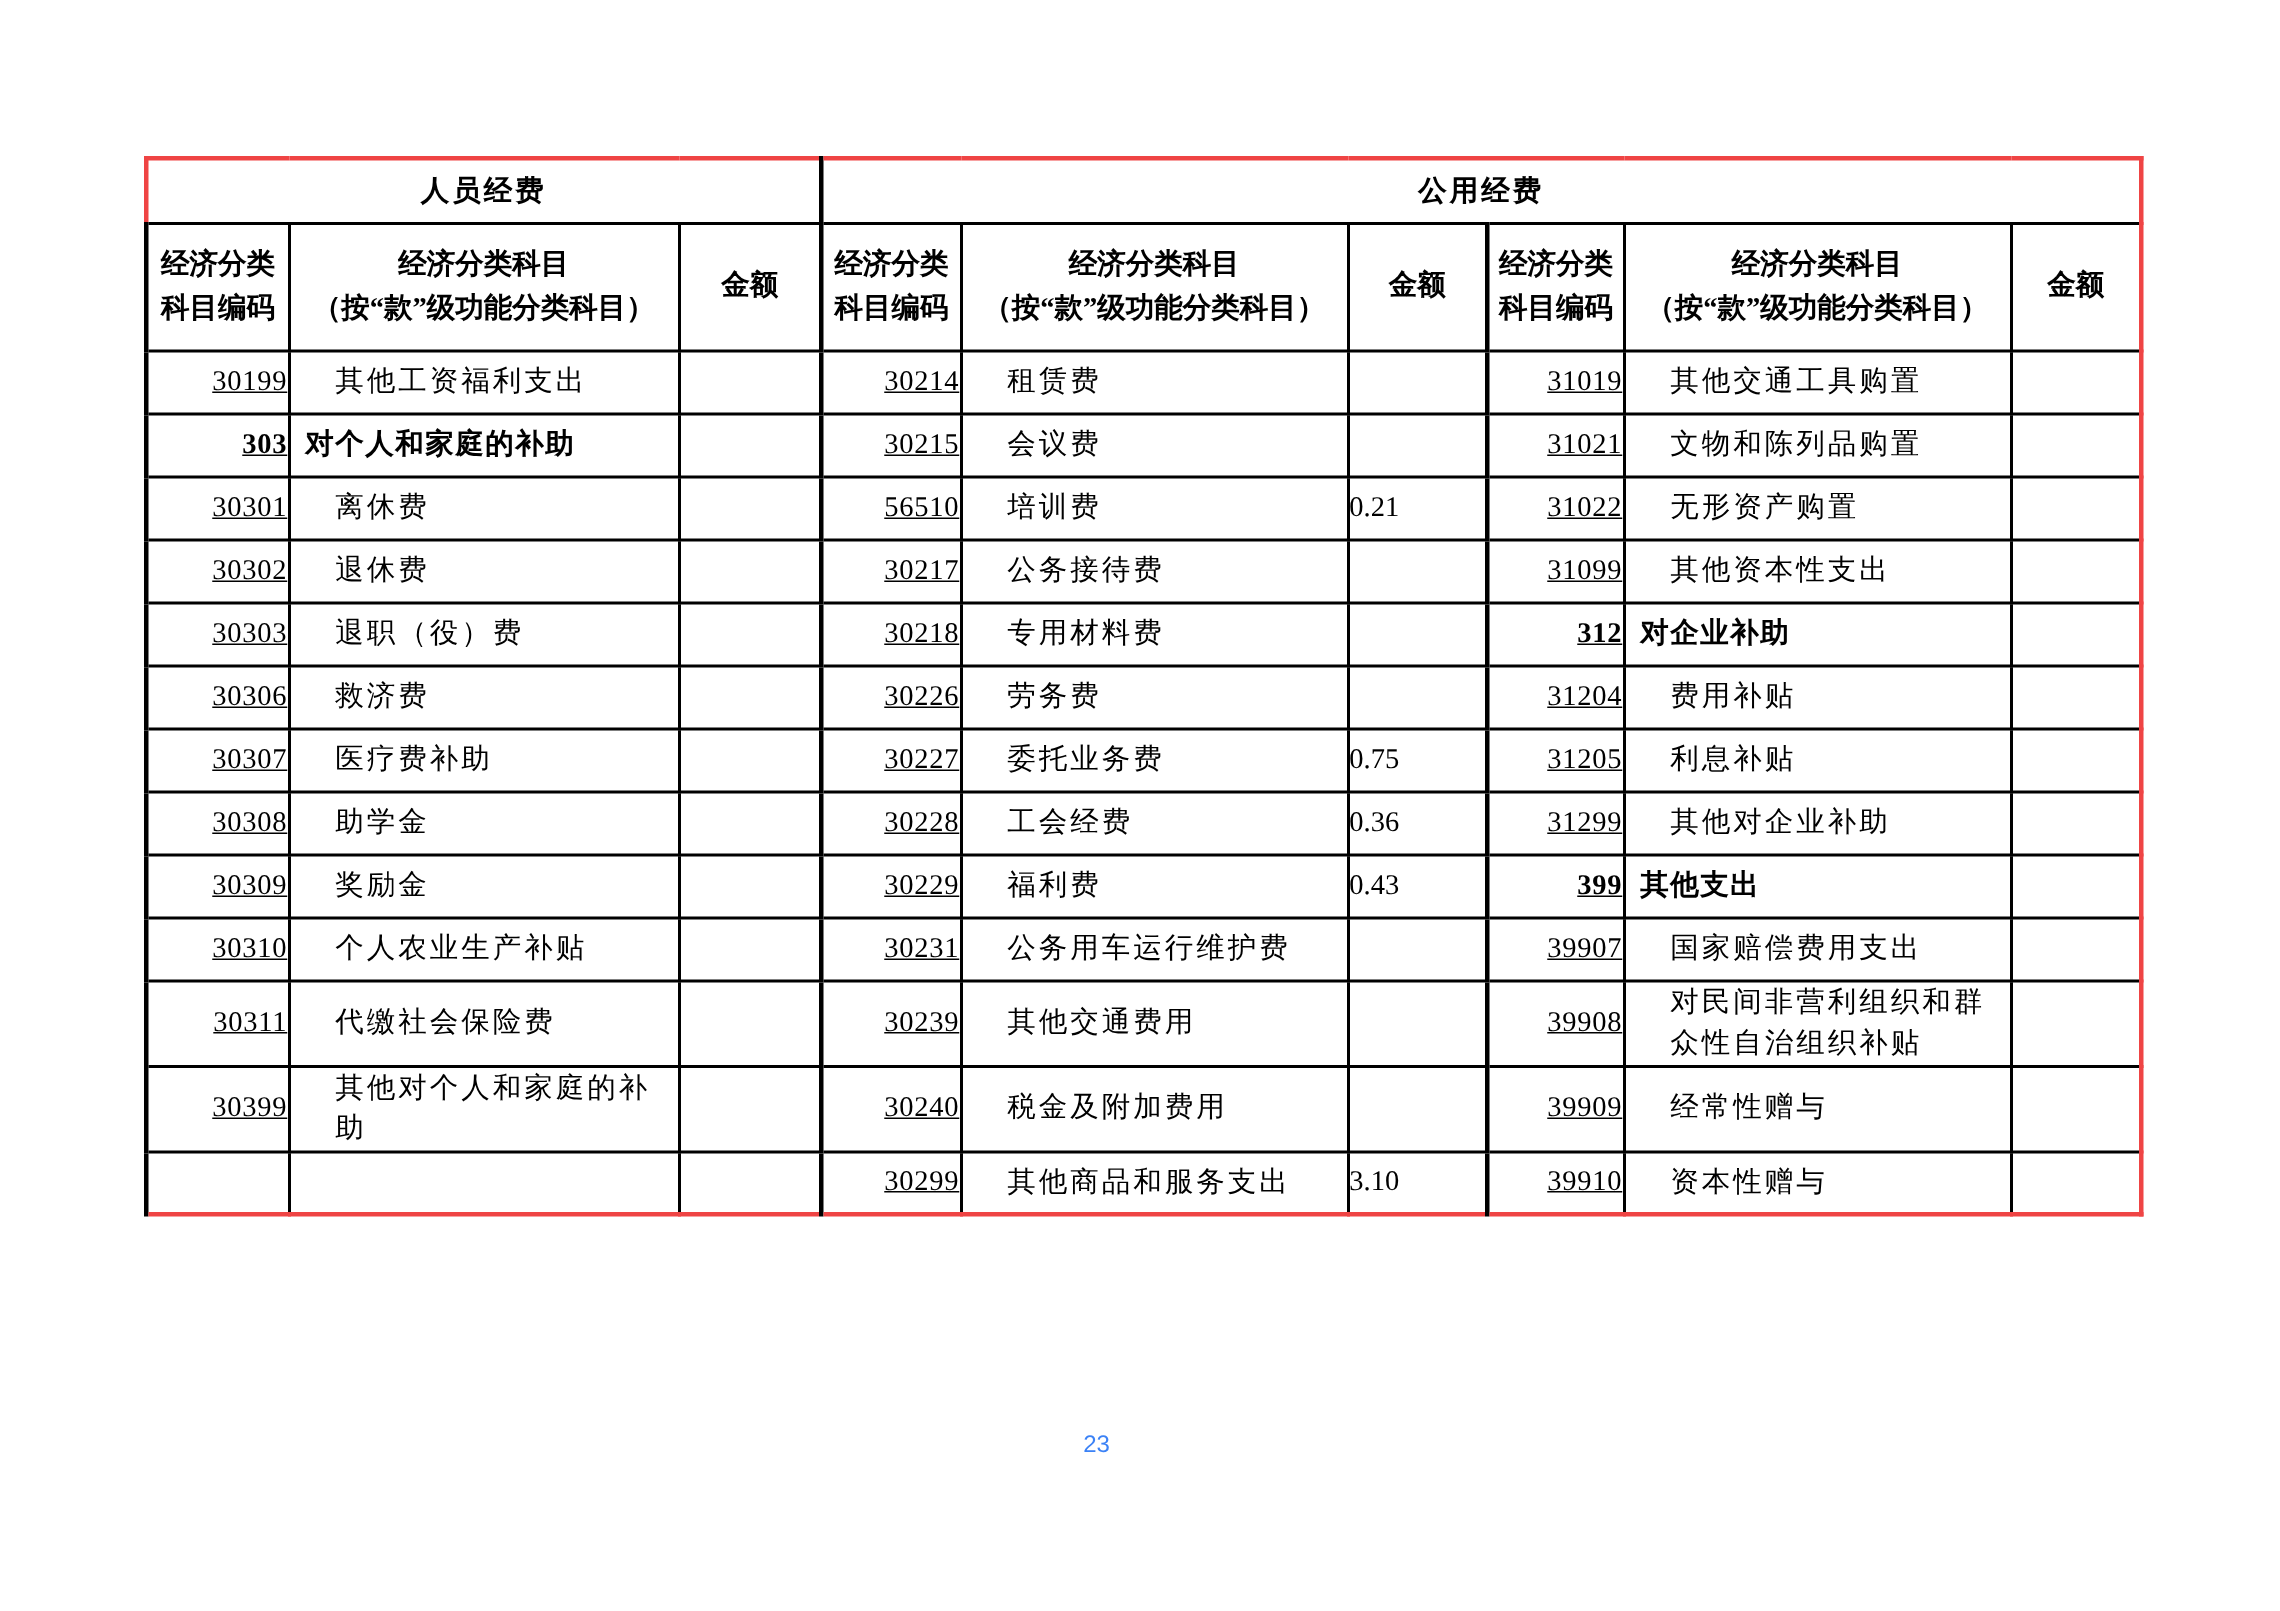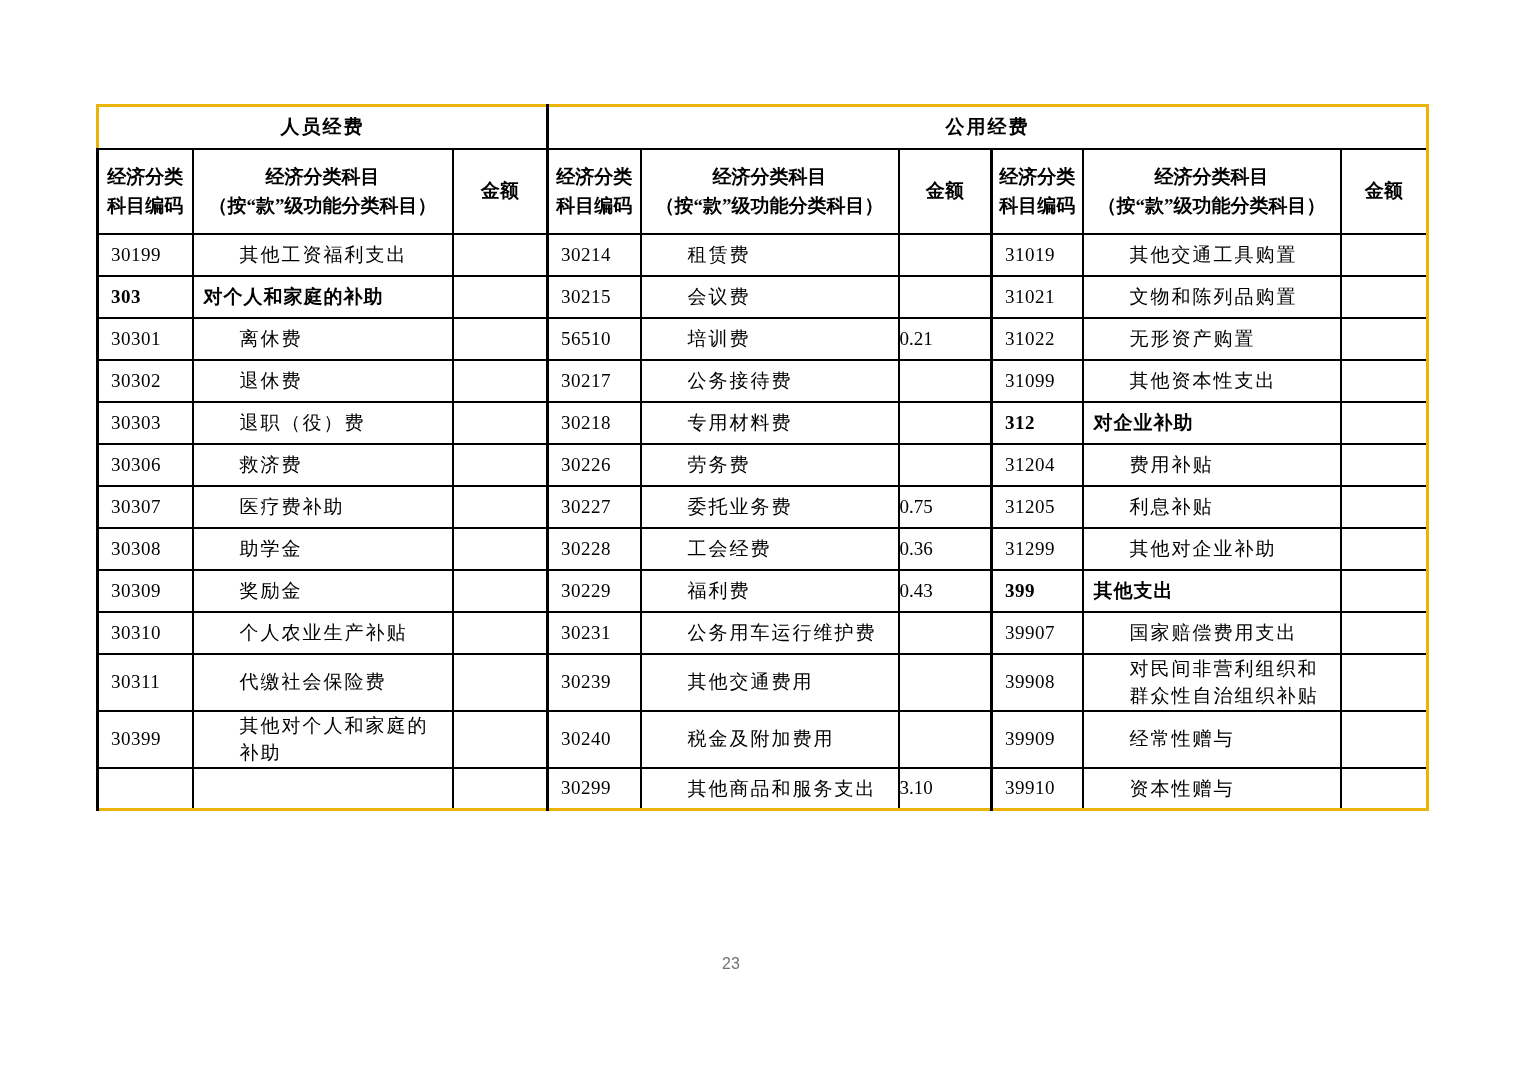--- a/index.html
+++ b/index.html
@@ -11,21 +11,21 @@
     position: relative;
   }
   .page { position: absolute; inset: 0; background: #ffffff; }
 
   table.budget-table {
     position: absolute;
     left: 96px; top: 104px;
     width: 1330px;
     border-collapse: collapse;
     table-layout: fixed;
-    border: 3px solid #eab308;
+    border: 3px solid #ef4444;
   }
   .budget-table th, .budget-table td {
     border: 2px solid #000;
     vertical-align: middle;
     font-size: 19px;
     overflow: hidden;
   }
   
   .column-header-row th:nth-child(3n+1),
   tbody td:nth-child(3n+1),
@@ -41,27 +41,28 @@
     height: 85px;
     font-weight: bold;
     text-align: center;
     line-height: 1.55;
     padding: 2px 2px;
   }
   .code-header .line, .subject-header .line { display: block; }
 
   tbody td { height: 42px; }
   td.code-cell {
-    text-align: left;
+    text-align: right;
     padding-left: 12px;
     letter-spacing: 0.5px;
+    text-decoration: underline;
   }
   td.subject-cell {
     text-align: left;
-    padding-left: 46px;
+    padding-left: 30px;
     padding-right: 6px;
     letter-spacing: 2px;
     line-height: 1.45;
   }
   td.amount-cell {
     text-align: left;
     padding-right: 13px;
   }
   td.bold {
     font-weight: bold;
@@ -71,21 +72,21 @@
     letter-spacing: 1px;
   }
 
   .page-number {
     position: absolute;
     top: 955px;
     left: 0; width: 1462px;
     text-align: center;
     font-family: "Liberation Sans", "DejaVu Sans", sans-serif;
     font-size: 16px;
-    color: #737373;
+    color: #3b82f6;
   }
 </style>
 </head>
 <body>
 
 <div class="page">
 
   <table class="budget-table">
     <colgroup>
       <col style="width:95px">

